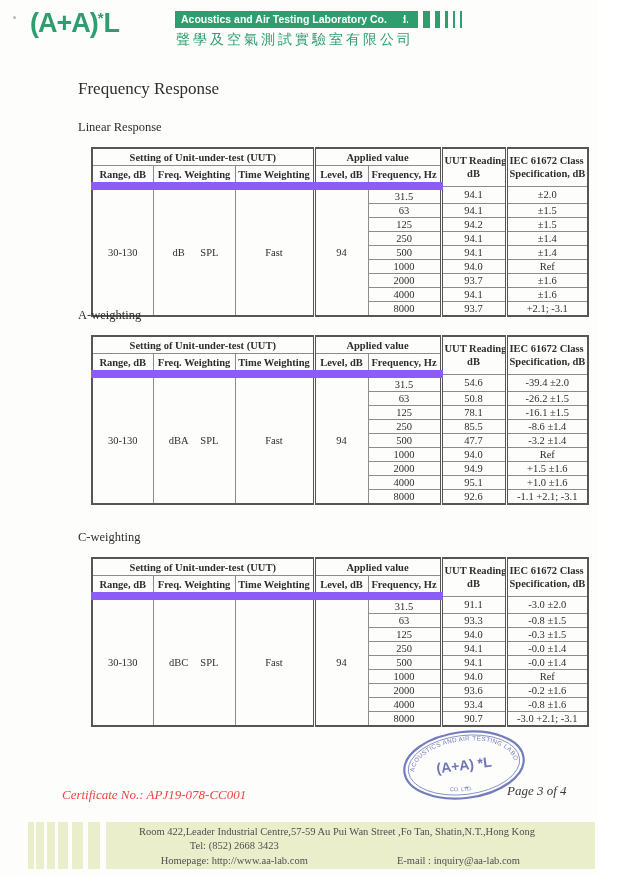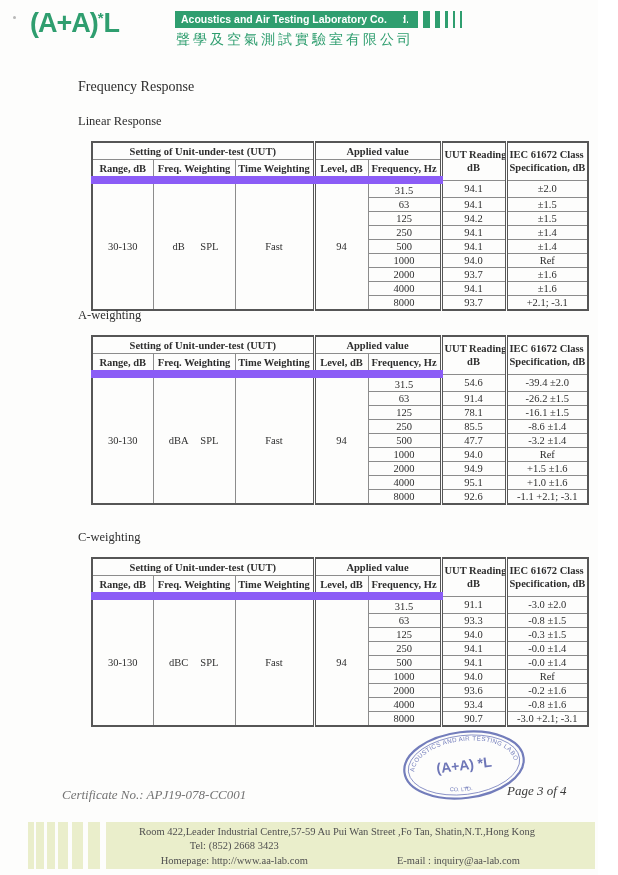--- a/index.html
+++ b/index.html
@@ -13,38 +13,38 @@
   .logo sup{font-size:15px;vertical-align:9px;letter-spacing:0;}
   .banner{position:absolute;left:175px;top:11px;background:#2f9e6f;color:#ffffff;
           font-family:"Liberation Sans",sans-serif;font-weight:bold;font-size:10.5px;
           padding:2px 6px 3px 6px;white-space:nowrap;}
   .hbars{position:absolute;left:390px;top:11px;height:17px;display:flex;align-items:stretch;gap:5px;}
   .hbars span{background:#2f9e6f;display:inline-block;}
   .cjk{position:absolute;left:176px;top:31px;color:#2f9e6f;font-size:14px;letter-spacing:3px;
        font-family:"Liberation Sans",sans-serif;white-space:nowrap;}
 
   
-  .page-title{position:absolute;left:78px;top:79px;font-size:14px;}
+  .page-title{position:absolute;left:78px;top:79px;font-size:17px;}
   .section{position:absolute;left:78px;}
   .sec-heading{font-size:12.5px;margin:0 0 12px 0;}
   table.t{border-collapse:collapse;table-layout:fixed;width:497px;margin-left:13px;
           border:2px solid #565656;font-size:10.5px;}
   table.t th,table.t td{border:1px solid #8c8c8c;text-align:center;padding:0 2px;
           overflow:hidden;white-space:nowrap;}
   table.t th{font-weight:bold;height:16px;line-height:13px;margin-left:36px;}
   table.t td{height:13px;line-height:12px;}
   table.t .sep{border-left:3px double #565656;}
   table.t tr.h2 th{border-bottom:8px solid #8b5cf6;}
   td.fw span{display:inline-block;width:40%;}
 
   
   .stamp{position:absolute;left:400px;top:729px;width:128px;height:72px;transform:rotate(-7deg);opacity:.9;}
 
   
-  .cert{position:absolute;left:62px;top:787px;font-style:italic;font-size:13px;color:#737373;}
+  .cert{position:absolute;left:62px;top:787px;font-style:italic;font-size:13px;color:#ef4444;}
   .pageno{position:absolute;left:507px;top:783px;font-style:italic;font-size:13px;color:#3a3a3a;}
 
   
   .footer{position:absolute;left:28px;top:822px;width:567px;height:47px;background:#eaeecb;}
   .fstripes span{position:absolute;top:0;bottom:0;background:#fdfdfc;}
   .footer-text{position:absolute;left:111px;right:75px;top:3px;
                font-family:Liberation Serif, serif;font-size:10.5px;color:#4f4f4f;line-height:1.36;}
   .fline1{text-align:center;white-space:nowrap;}
   .fgrid{display:grid;grid-template-columns:1fr 1fr;}
   .fgrid .c1{text-align:center;}
@@ -65,21 +65,21 @@
     <span style="width:7px"></span>
     <span style="width:5px"></span>
     <span style="width:3px"></span>
     <span style="width:2px"></span>
     <span style="width:2px"></span>
   </div>
   <div class="cjk">聲學及空氣測試實驗室有限公司</div>
 
   <div class="page-title">Frequency Response</div>
 
-  <div class="section" style="top:114px">
+  <div class="section" style="top:120px">
     <div class="sec-heading">Linear Response</div>
     <table class="t">
       <colgroup>
           <col style="width:61px">
           <col style="width:82px">
           <col style="width:79px">
                 <col style="width:54px">
           <col style="width:73px">
           <col style="width:65px">
           <col style="width:82px">
@@ -197,21 +197,21 @@
             <td rowspan="9">30-130</td>
             <td rowspan="9" class="fw"><span>dBA</span><span>SPL</span></td>
             <td rowspan="9">Fast</td>
             <td rowspan="9" class="sep">94</td>
             <td>31.5</td>
             <td class="sep">54.6</td>
             <td class="sep">-39.4 ±2.0</td>
           </tr>
           <tr>
             <td>63</td>
-            <td class="sep">91.4</td>
+            <td class="sep">50.8</td>
             <td class="sep">-26.2 ±1.5</td>
           </tr>
           <tr>
             <td>125</td>
             <td class="sep">78.1</td>
             <td class="sep">-16.1 ±1.5</td>
           </tr>
           <tr>
             <td>250</td>
             <td class="sep">85.5</td>

